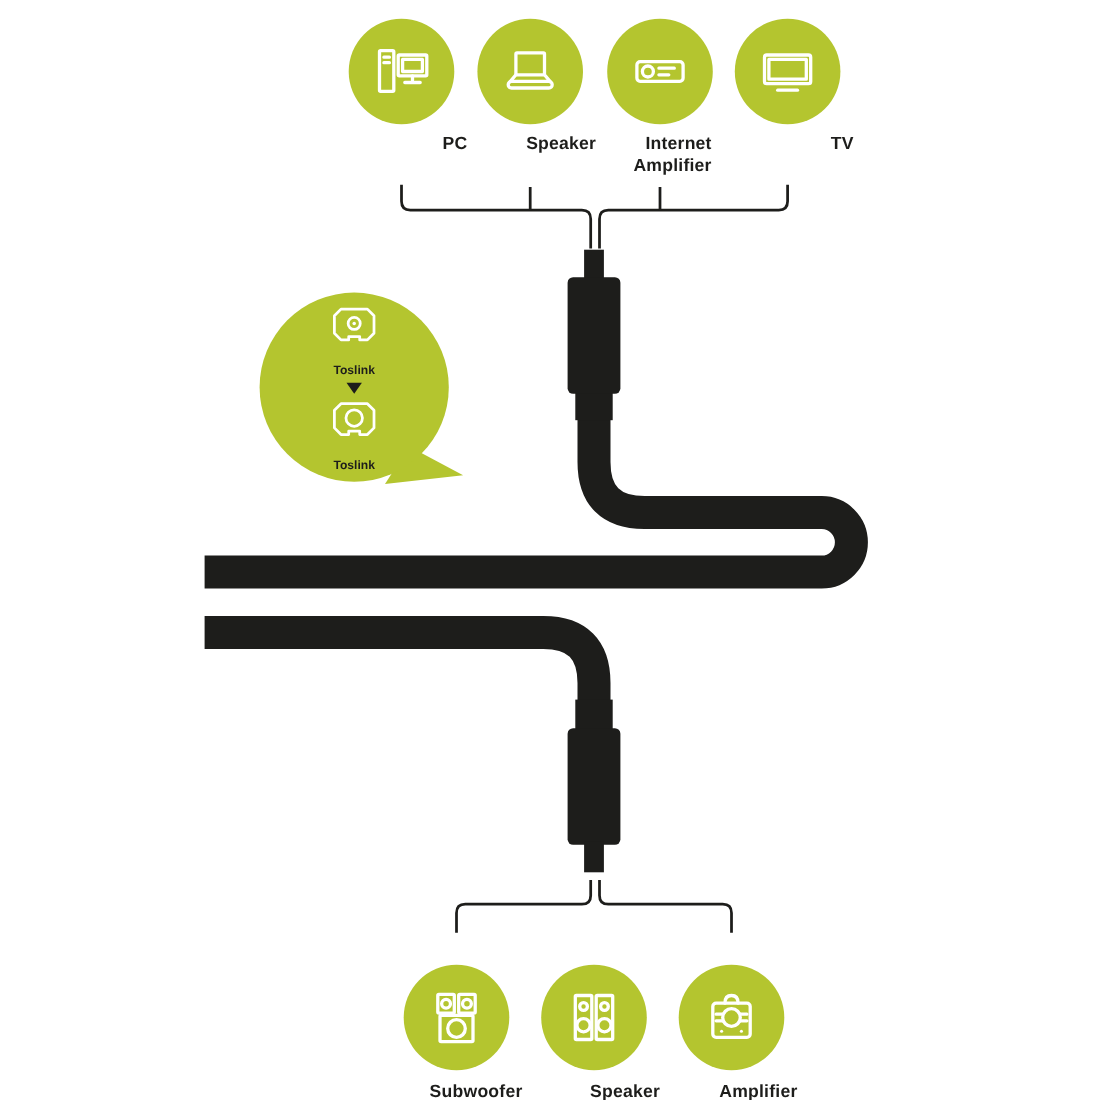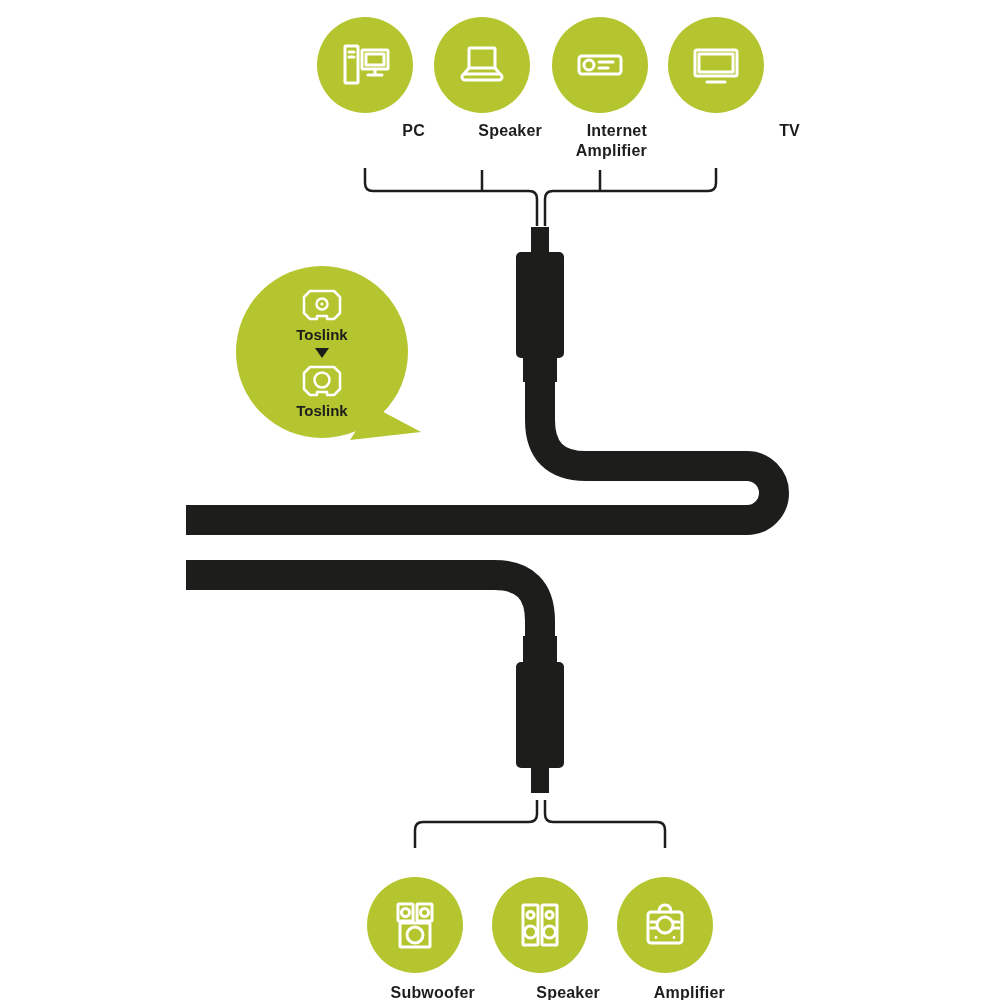--- a/index.html
+++ b/index.html
@@ -7,21 +7,21 @@
        font-family:"Liberation Sans", sans-serif;}
   .stage{position:absolute;inset:0;width:1000px;height:1000px;}
   svg.layer{position:absolute;left:0;top:0;}
   .device{position:absolute;width:96px;height:96px;border-radius:50%;
           display:flex;align-items:center;justify-content:center;}
   .dev-label{position:absolute;text-align:right;font-weight:700;
              font-size:16px;line-height:1.25;color:#1d1d1b;letter-spacing:.2px;}
   .bubble-content{position:absolute;left:237px;top:266px;width:170px;height:174px;
                   display:flex;flex-direction:column;align-items:center;
                   justify-content:center;gap:3px;}
-  .bubble-label{font-weight:700;font-size:15px;color:#1d1d1b;}
+  .bubble-label{font-weight:700;font-size:11px;color:#1d1d1b;margin-top:15px;}
   .down-arrow{width:0;height:0;border-left:7px solid transparent;
               border-right:7px solid transparent;border-top:10px solid #1d1d1b;
               margin:2px 0;}
 </style>
 </head>
 <body>
 
 <div class="stage">
 
   <svg class="layer" width="1000" height="1000" viewBox="0 0 1000 1000">
@@ -91,21 +91,21 @@
     <svg width="60" height="60" viewBox="0 0 60 60" fill="none" stroke="#ffffff" stroke-width="3" stroke-linecap="round" stroke-linejoin="round">
       <rect x="9" y="15" width="42" height="26" rx="2"></rect>
       <rect x="13" y="19" width="34" height="18"></rect>
       <path d="M21,47 h18"></path>
     </svg>
   </div>
 
   <div class="dev-label" style="left:305px;top:121px;width:120px">PC</div>
   <div class="dev-label" style="left:422px;top:121px;width:120px">Speaker</div>
   <div class="dev-label" style="left:553px;top:121px;width:94px">Internet Amplifier</div>
-  <div class="dev-label" style="left:680px;top:121px;width:120px">TV</div>
+  <div class="dev-label" style="left:656px;top:121px;width:120px">TV</div>
 
   <div class="bubble-content">
     <svg width="44" height="36" viewBox="0 0 44 36" fill="none" stroke="#ffffff" stroke-width="2.5" stroke-linejoin="round">
       <path d="M10,4 L34,4 L40,10 L40,26 L34,32 L27,32 L27,29 L17,29 L17,32 L10,32 L4,26 L4,10 Z"></path>
       <circle cx="22" cy="17" r="5.5"></circle>
       <circle cx="22" cy="17" r="1.6" fill="#ffffff" stroke="none"></circle>
     </svg>
     <div class="bubble-label">Toslink</div>
     <div class="down-arrow"></div>
     <svg width="44" height="36" viewBox="0 0 44 36" fill="none" stroke="#ffffff" stroke-width="2.5" stroke-linejoin="round">

